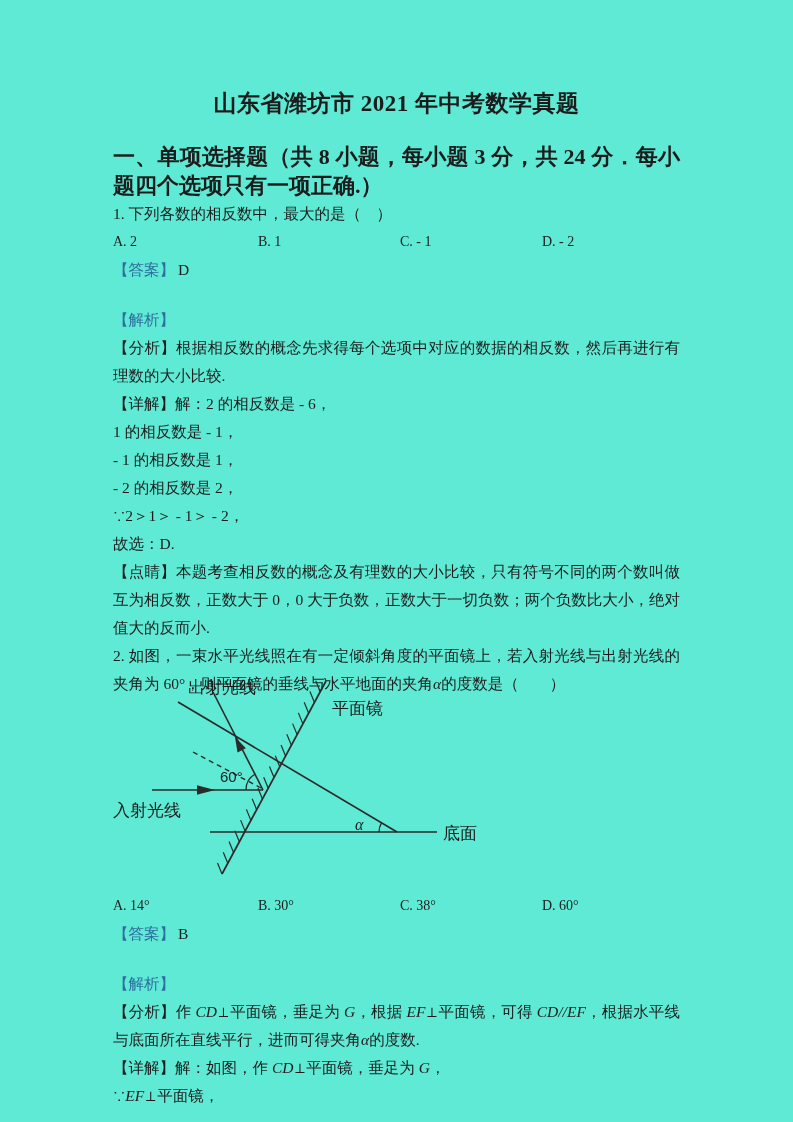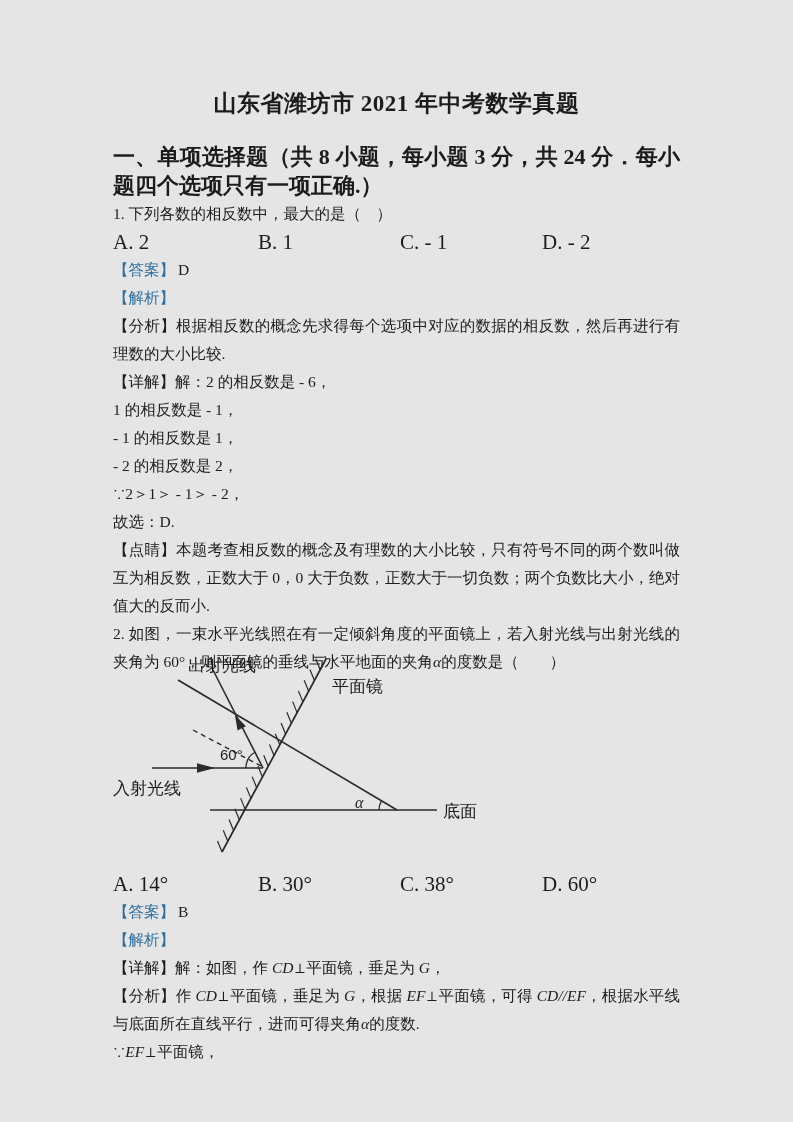--- a/index.html
+++ b/index.html
@@ -1,21 +1,21 @@
 <!DOCTYPE html>
 <html lang="zh"><head>
 <meta charset="utf-8">
 <style>
   html,body{margin:0;padding:0;background:#ffffff;}
   .page{
     position:relative;
     width:793px;height:1122px;
     box-sizing:border-box;
     padding:90px 113px 0 113px;
-    background:#e5e5e5;
+    background:#5eead4;
     font-family:"Liberation Serif", serif;
     color:#1c1c1c;
     overflow:hidden;
   }
   .title{
     margin:0;
     font-size:23px;
     line-height:28px;
     font-weight:bold;
     text-align:center;
@@ -30,24 +30,24 @@
   }
   .body{
     margin:0;
     font-size:15.5px;
     line-height:28px;
   }
   .just{text-align:justify;}
   .opts{
     display:grid;
     grid-template-columns:145px 142px 142px 1fr;
-    font-size:21px;
+    font-size:14px;
     line-height:28px;
   }
-  .blue{color:#2E6E9E;}
+  .blue{color:#2E6E9E;margin-top:22px;}
   .ans-letter{margin-left:3px;}
   .var{font-style:italic;}
   .figure-svg{display:block;margin:-20px 0 0 -1px;}
   .fig-label{
     font-family:"Liberation Sans", sans-serif;
     font-size:17px;
     fill:#1c1c1c;
   }
   .fig-num{
     font-family:"Liberation Sans", sans-serif;
@@ -148,19 +148,19 @@
     <span>A. 14°</span>
     <span>B. 30°</span>
     <span>C. 38°</span>
     <span>D. 60°</span>
   </div>
 
   <p class="body"><span class="blue">【答案】</span><span class="ans-letter">B</span></p>
 
   <p class="body blue">【解析】</p>
 
+  <p class="body just"><span>【分析】作 </span><i class="var">CD</i><span>⊥平面镜，垂足为 </span><i class="var">G</i><span>，根据 </span><i class="var">EF</i><span>⊥平面镜，可得 </span><i class="var">CD//EF</i><span>，根据水平线与底面所在直线平行，进而可得夹角</span><i class="var">α</i><span>的度数.</span></p>
+
   <p class="body"><span>【详解】解：如图，作 </span><i class="var">CD</i><span>⊥平面镜，垂足为 </span><i class="var">G</i><span>，</span></p>
-
-  <p class="body just"><span>【分析】作 </span><i class="var">CD</i><span>⊥平面镜，垂足为 </span><i class="var">G</i><span>，根据 </span><i class="var">EF</i><span>⊥平面镜，可得 </span><i class="var">CD//EF</i><span>，根据水平线与底面所在直线平行，进而可得夹角</span><i class="var">α</i><span>的度数.</span></p>
 
   <p class="body"><span>∵</span><i class="var">EF</i><span>⊥平面镜，</span></p>
 
 </div>
 
 </body></html>

